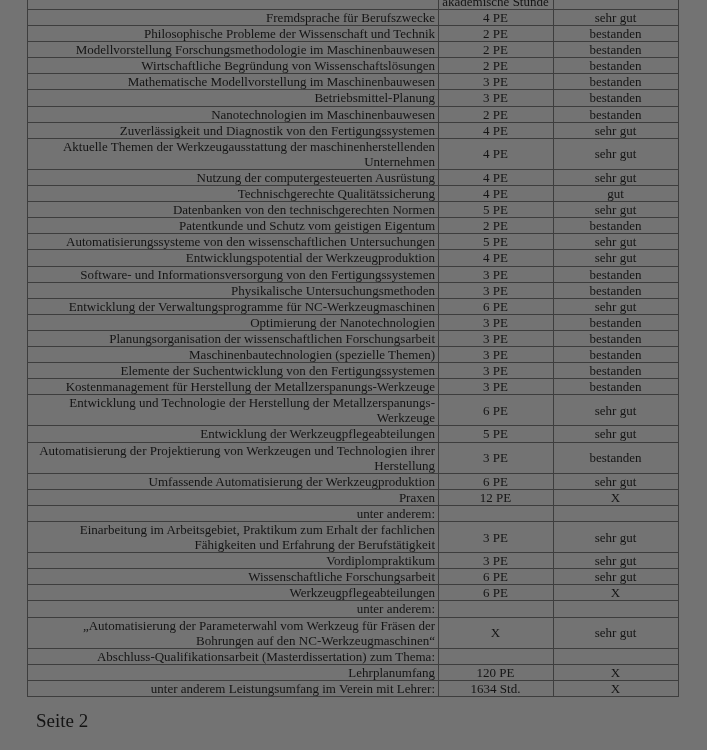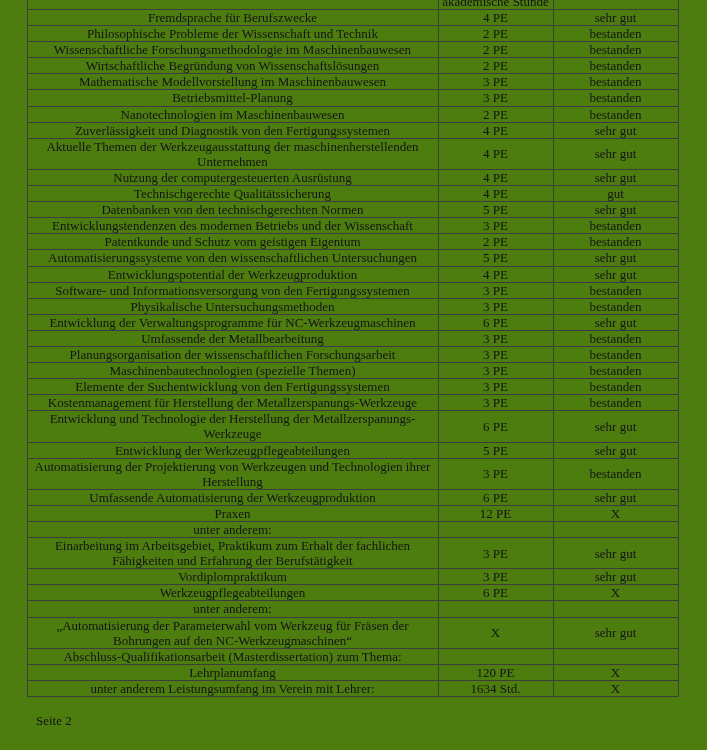--- a/index.html
+++ b/index.html
@@ -1,20 +1,20 @@
 <!DOCTYPE html>
 <html><head>
 <meta charset="utf-8">
 <style>
   html, body { margin: 0; padding: 0; background: #ffffff; }
   .page {
     position: relative;
     width: 707px;
     height: 750px;
-    background: #4d7c0f;
+    background: #737373;
     overflow: hidden;
     font-family: "Liberation Serif", "DejaVu Serif", serif;
     color: #141414;
   }
   .table-wrap {
     position: absolute;
     left: 27px;
     top: -14px;
     width: 651px;
   }
@@ -32,27 +32,27 @@
     padding: 0 3px 0 2px;
     vertical-align: middle;
     overflow: hidden;
   }
   table.transcript thead th {
     height: 22px;
     vertical-align: bottom;
     text-align: center;
     padding-bottom: 0;
   }
-  table.transcript td.course { text-align: center; height: 15px; }
+  table.transcript td.course { text-align: right; height: 15px; }
   table.transcript td.center { text-align: center; height: 15px; }
   .footer {
     position: absolute;
     left: 36px;
     top: 713px;
-    font-size: 13px;
+    font-size: 19px;
     line-height: 15px;
   }
 </style>
 </head>
 <body>
 
 <div class="page">
   <div class="table-wrap">
     <table class="transcript">
       <colgroup>
@@ -72,21 +72,21 @@
             <td class="course">Fremdsprache für Berufszwecke</td>
             <td class="center">4 PE</td>
             <td class="center">sehr gut</td>
           </tr>
           <tr>
             <td class="course">Philosophische Probleme der Wissenschaft und Technik</td>
             <td class="center">2 PE</td>
             <td class="center">bestanden</td>
           </tr>
           <tr>
-            <td class="course">Wissenschaftliche Forschungsmethodologie im Maschinenbauwesen</td>
+            <td class="course">Modellvorstellung Forschungsmethodologie im Maschinenbauwesen</td>
             <td class="center">2 PE</td>
             <td class="center">bestanden</td>
           </tr>
           <tr>
             <td class="course">Wirtschaftliche Begründung von Wissenschaftslösungen</td>
             <td class="center">2 PE</td>
             <td class="center">bestanden</td>
           </tr>
           <tr>
             <td class="course">Mathematische Modellvorstellung im Maschinenbauwesen</td>
@@ -122,25 +122,20 @@
             <td class="course">Technischgerechte Qualitätssicherung</td>
             <td class="center">4 PE</td>
             <td class="center">gut</td>
           </tr>
           <tr>
             <td class="course">Datenbanken von den technischgerechten Normen</td>
             <td class="center">5 PE</td>
             <td class="center">sehr gut</td>
           </tr>
           <tr>
-            <td class="course">Entwicklungstendenzen des modernen Betriebs und der Wissenschaft</td>
-            <td class="center">3 PE</td>
-            <td class="center">bestanden</td>
-          </tr>
-          <tr>
             <td class="course">Patentkunde und Schutz vom geistigen Eigentum</td>
             <td class="center">2 PE</td>
             <td class="center">bestanden</td>
           </tr>
           <tr>
             <td class="course">Automatisierungssysteme von den wissenschaftlichen Untersuchungen</td>
             <td class="center">5 PE</td>
             <td class="center">sehr gut</td>
           </tr>
           <tr>
@@ -157,21 +152,21 @@
             <td class="course">Physikalische Untersuchungsmethoden</td>
             <td class="center">3 PE</td>
             <td class="center">bestanden</td>
           </tr>
           <tr>
             <td class="course">Entwicklung der Verwaltungsprogramme für NC-Werkzeugmaschinen</td>
             <td class="center">6 PE</td>
             <td class="center">sehr gut</td>
           </tr>
           <tr>
-            <td class="course">Umfassende der Metallbearbeitung</td>
+            <td class="course">Optimierung der Nanotechnologien</td>
             <td class="center">3 PE</td>
             <td class="center">bestanden</td>
           </tr>
           <tr>
             <td class="course">Planungsorganisation der wissenschaftlichen Forschungsarbeit</td>
             <td class="center">3 PE</td>
             <td class="center">bestanden</td>
           </tr>
           <tr>
             <td class="course">Maschinenbautechnologien (spezielle Themen)</td>
@@ -219,20 +214,25 @@
             <td class="center"></td>
           </tr>
           <tr>
             <td class="course">Einarbeitung im Arbeitsgebiet, Praktikum zum Erhalt der fachlichen Fähigkeiten und Erfahrung der Berufstätigkeit</td>
             <td class="center">3 PE</td>
             <td class="center">sehr gut</td>
           </tr>
           <tr>
             <td class="course">Vordiplompraktikum</td>
             <td class="center">3 PE</td>
+            <td class="center">sehr gut</td>
+          </tr>
+          <tr>
+            <td class="course">Wissenschaftliche Forschungsarbeit</td>
+            <td class="center">6 PE</td>
             <td class="center">sehr gut</td>
           </tr>
           <tr>
             <td class="course">Werkzeugpflegeabteilungen</td>
             <td class="center">6 PE</td>
             <td class="center">X</td>
           </tr>
           <tr>
             <td class="course">unter anderem:</td>
             <td class="center"></td>

